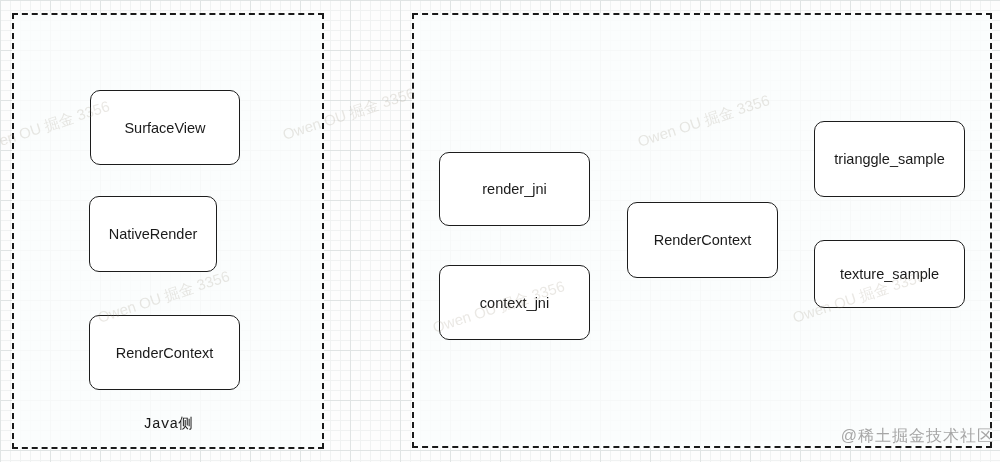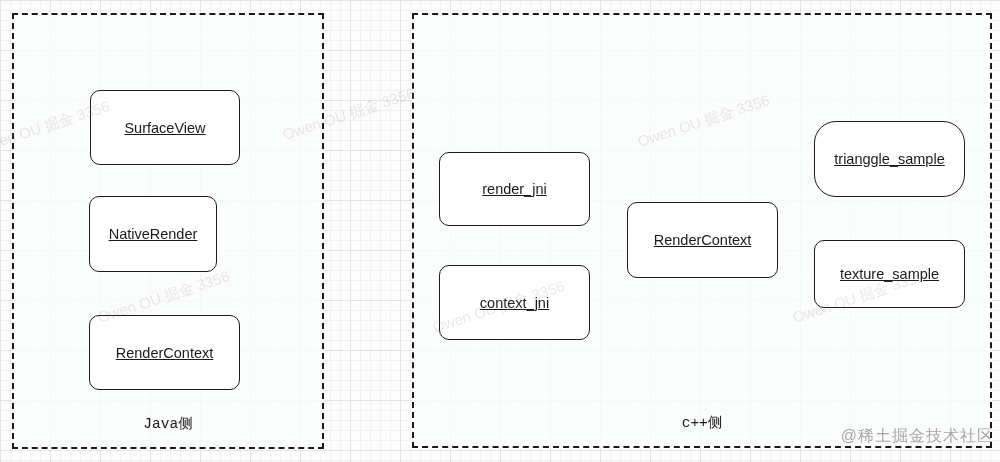--- a/index.html
+++ b/index.html
@@ -45,21 +45,21 @@
     white-space: nowrap;
   }
   
   .n-surfaceview   { left: 76px; top: 75px;  width: 150px; height: 75px; }
   .n-nativerender  { left: 75px; top: 181px; width: 128px; height: 76px; }
   .n-rendercontext-java { left: 75px; top: 300px; width: 151px; height: 75px; }
   
   .n-render-jni    { left: 25px;  top: 137px; width: 151px; height: 74px; }
   .n-context-jni   { left: 25px;  top: 250px; width: 151px; height: 75px; }
   .n-rendercontext-cpp { left: 213px; top: 187px; width: 151px; height: 76px; }
-  .n-trianggle     { left: 400px; top: 106px; width: 151px; height: 76px; border-radius: 22px; }
+  .n-trianggle     { left: 400px; top: 106px; width: 151px; height: 76px; }
   .n-texture       { left: 400px; top: 225px; width: 151px; height: 68px; }
   .group-label {
     position: absolute;
     bottom: 14px;
     left: 0;
     width: 100%;
     text-align: center;
     font-size: 14.5px;
     color: #1a1a1a;
     font-family: Liberation Mono, monospace;
@@ -77,21 +77,21 @@
     position: absolute;
     right: 6px;
     top: 426px;
     font-size: 16px;
     color: #a6a6a6;
     letter-spacing: 1px;
     z-index: 4;
     white-space: nowrap;
     margin-left: 22px;
   }
-  .z2 { z-index: 2; text-decoration: underline; }
+  .z2 { z-index: 2; }
 </style>
 </head>
 <body>
 
 <div class="canvas">
 
   <span class="wm-diag" style="left:-25px; top:118px;">Owen OU 掘金 3356</span>
   <span class="wm-diag" style="left:280px; top:105px;">Owen OU 掘金 3356</span>
   <span class="wm-diag" style="left:635px; top:112px;">Owen OU 掘金 3356</span>
   <span class="wm-diag" style="left:95px;  top:288px;">Owen OU 掘金 3356</span>
@@ -120,18 +120,17 @@
     </div>
     <div class="node n-rendercontext-cpp z2">
       <span>RenderContext</span>
     </div>
     <div class="node n-trianggle z2">
       <span>trianggle_sample</span>
     </div>
     <div class="node n-texture z2">
       <span>texture_sample</span>
     </div>
-    <div class="group-label">c++侧</div>
   </div>
 
   <div class="wm-corner">@稀土掘金技术社区</div>
 
 </div>
 
 </body></html>

